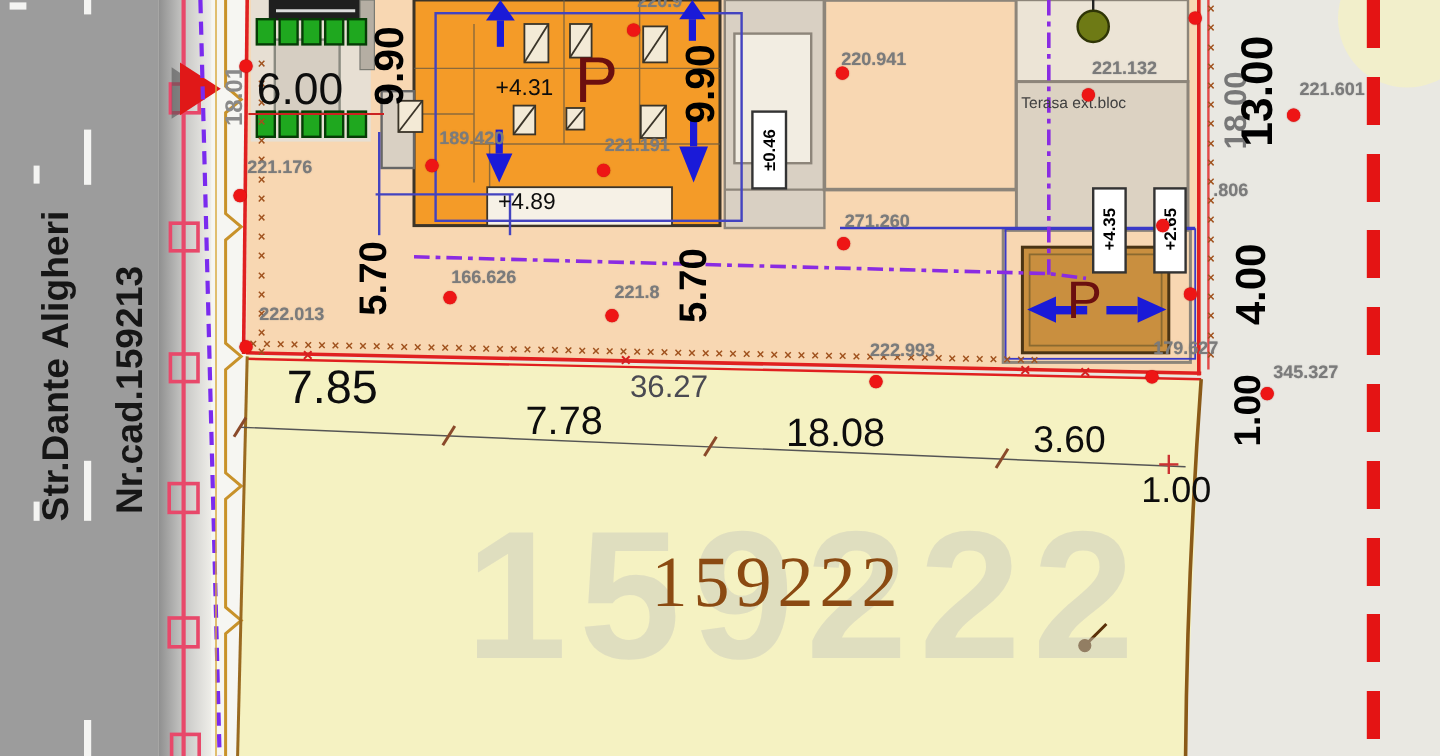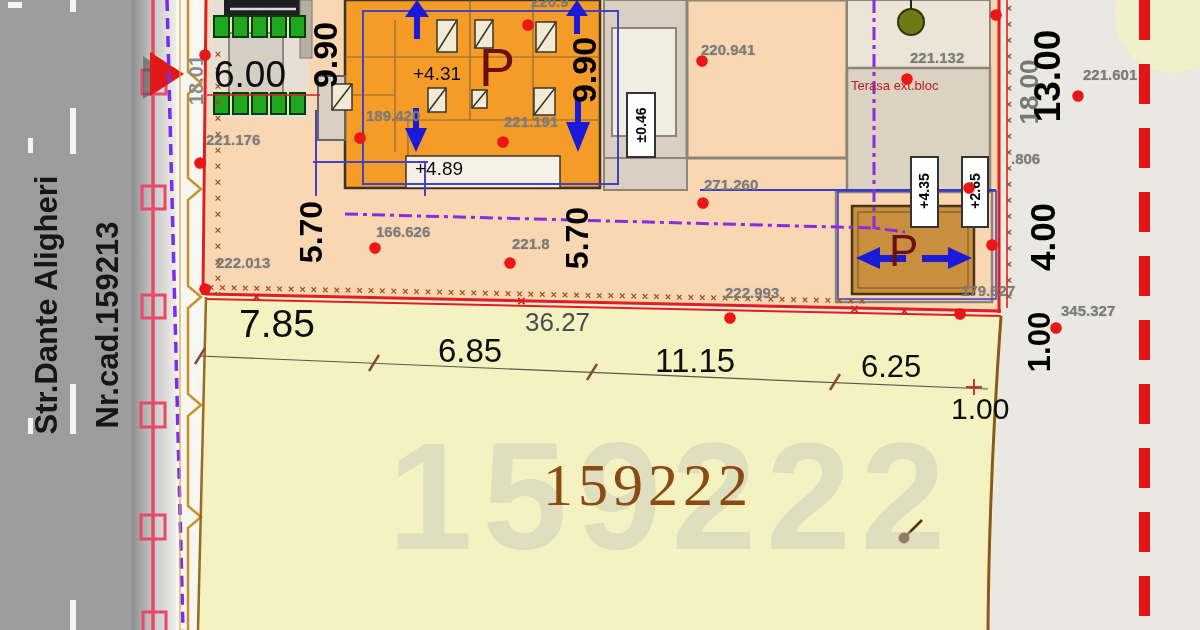--- a/index.html
+++ b/index.html
@@ -216,38 +216,38 @@
   <div class="rotbox" style="left:151px;top:68px;width:90px;height:24px;font-size:20px;color:#8a8a8a;">18.01</div>
 
   <div class="lbl" style="left:214px;top:56px;font-size:37px;">6.00</div>
   <div class="rotbox" style="left:275px;top:39px;width:100px;height:32px;font-size:34px;">9.90</div>
   <div class="rotbox" style="left:534px;top:54px;width:100px;height:32px;font-size:34px;">9.90</div>
   <div class="rotbox" style="left:261px;top:216px;width:100px;height:32px;font-size:32px;">5.70</div>
   <div class="rotbox" style="left:527px;top:222px;width:100px;height:32px;font-size:32px;">5.70</div>
 
   <div class="lbl" style="left:525px;top:309px;font-size:26px;color:#4a4a52;">36.27</div>
   <div class="lbl" style="left:239px;top:304px;font-size:39px;">7.85</div>
-  <div class="lbl" style="left:438px;top:334px;font-size:33px;">6.85</div>
-  <div class="lbl" style="left:655px;top:344px;font-size:33px;">11.15</div>
-  <div class="lbl" style="left:861px;top:351px;font-size:31px;">6.25</div>
+  <div class="lbl" style="left:438px;top:334px;font-size:33px;">7.78</div>
+  <div class="lbl" style="left:655px;top:344px;font-size:33px;">18.08</div>
+  <div class="lbl" style="left:861px;top:351px;font-size:31px;">3.60</div>
   <div class="lbl" style="left:951px;top:394px;font-size:30px;">1.00</div>
   <div class="rotbox" style="left:989px;top:326px;width:100px;height:32px;font-size:31px;">1.00</div>
   <div class="rotbox" style="left:974px;top:77px;width:110px;height:30px;font-size:26px;color:#777;">18.00</div>
   <div class="rotbox" style="left:987px;top:56px;width:120px;height:40px;font-size:37px;">13.00</div>
   <div class="rotbox" style="left:987px;top:219px;width:110px;height:36px;font-size:35px;">4.00</div>
 
   <div class="lbl" style="left:413px;top:64px;font-size:19px;">+4.31</div>
   <div class="lbl" style="left:415px;top:159px;font-size:19px;">+4.89</div>
   <div class="rotbox" style="left:611px;top:116px;width:60px;height:18px;font-size:14px;">±0.46</div>
   <div class="rotbox" style="left:894px;top:183px;width:60px;height:16px;font-size:14px;">+4.35</div>
   <div class="rotbox" style="left:945px;top:183px;width:60px;height:16px;font-size:14px;">+2.65</div>
 
   <div class="lbl" style="left:479px;top:40px;font-size:54px;color:#6b0f0f;">P</div>
   <div class="lbl" style="left:889px;top:229px;font-size:44px;color:#6b0f0f;">P</div>
-  <div class="lbl" style="left:851px;top:79px;font-size:13px;color:#b91c1c;">Terasa ext.bloc</div>
+  <div class="lbl" style="left:851px;top:79px;font-size:13px;color:#404040;">Terasa ext.bloc</div>
 
   <div class="lbl elev" style="left:206px;top:132px;">221.176</div>
   <div class="lbl elev" style="left:216px;top:255px;">222.013</div>
   <div class="lbl elev" style="left:376px;top:224px;">166.626</div>
   <div class="lbl elev" style="left:512px;top:236px;">221.8</div>
   <div class="lbl elev" style="left:366px;top:108px;">189.420</div>
   <div class="lbl elev" style="left:504px;top:114px;">221.191</div>
   <div class="lbl elev" style="left:531px;top:-6px;">220.9</div>
   <div class="lbl elev" style="left:701px;top:32px;margin-top:10px;">220.941</div>
   <div class="lbl elev" style="left:910px;top:50px;">221.132</div>

